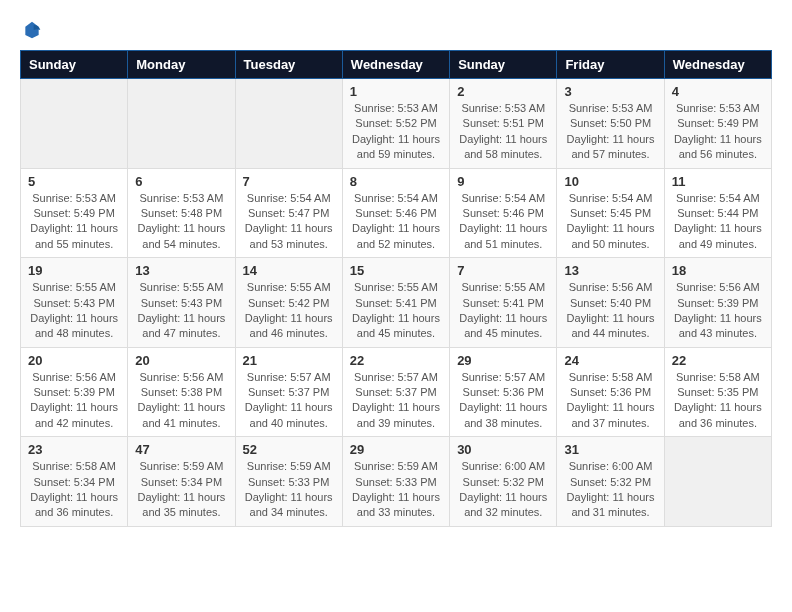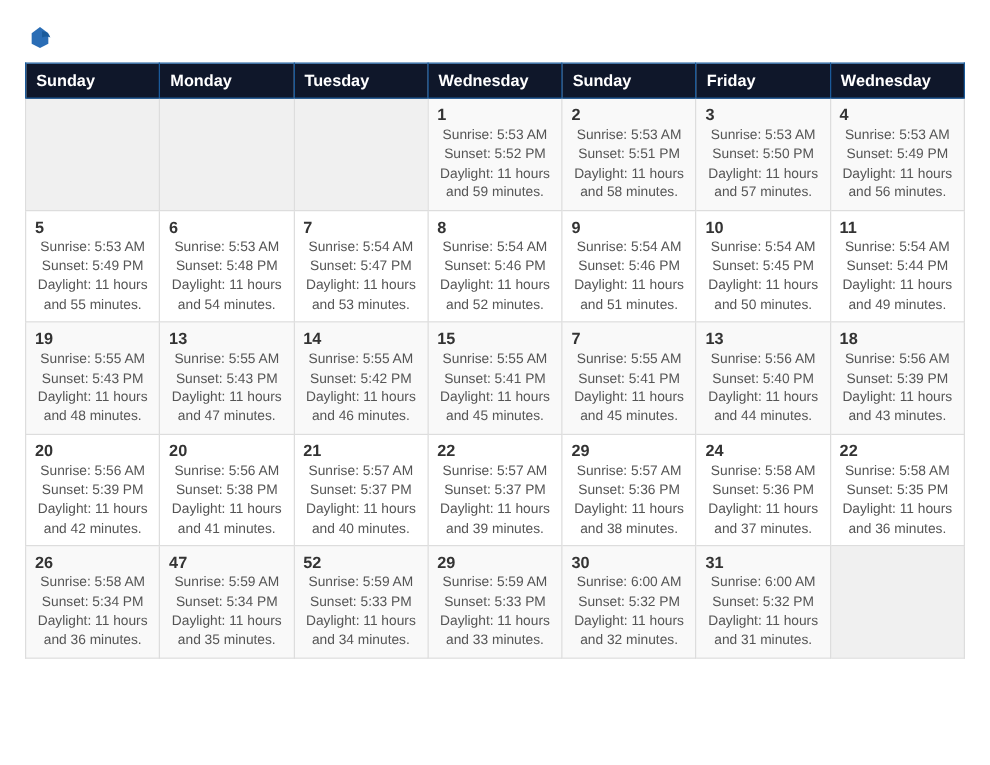--- a/index.html
+++ b/index.html
@@ -224,21 +224,21 @@
           <span class="day-number">24</span>
           <div class="day-info">Sunrise: 5:58 AM<br>Sunset: 5:36 PM<br>Daylight: 11 hours and 37 minutes.</div>
         </td>
         <td>
           <span class="day-number">22</span>
           <div class="day-info">Sunrise: 5:58 AM<br>Sunset: 5:35 PM<br>Daylight: 11 hours and 36 minutes.</div>
         </td>
       </tr>
       <tr>
         <td>
-          <span class="day-number">26</span>
+          <span class="day-number">23</span>
           <div class="day-info">Sunrise: 5:58 AM<br>Sunset: 5:34 PM<br>Daylight: 11 hours and 36 minutes.</div>
         </td>
         <td>
           <span class="day-number">47</span>
           <div class="day-info">Sunrise: 5:59 AM<br>Sunset: 5:34 PM<br>Daylight: 11 hours and 35 minutes.</div>
         </td>
         <td>
           <span class="day-number">52</span>
           <div class="day-info">Sunrise: 5:59 AM<br>Sunset: 5:33 PM<br>Daylight: 11 hours and 34 minutes.</div>
         </td>

